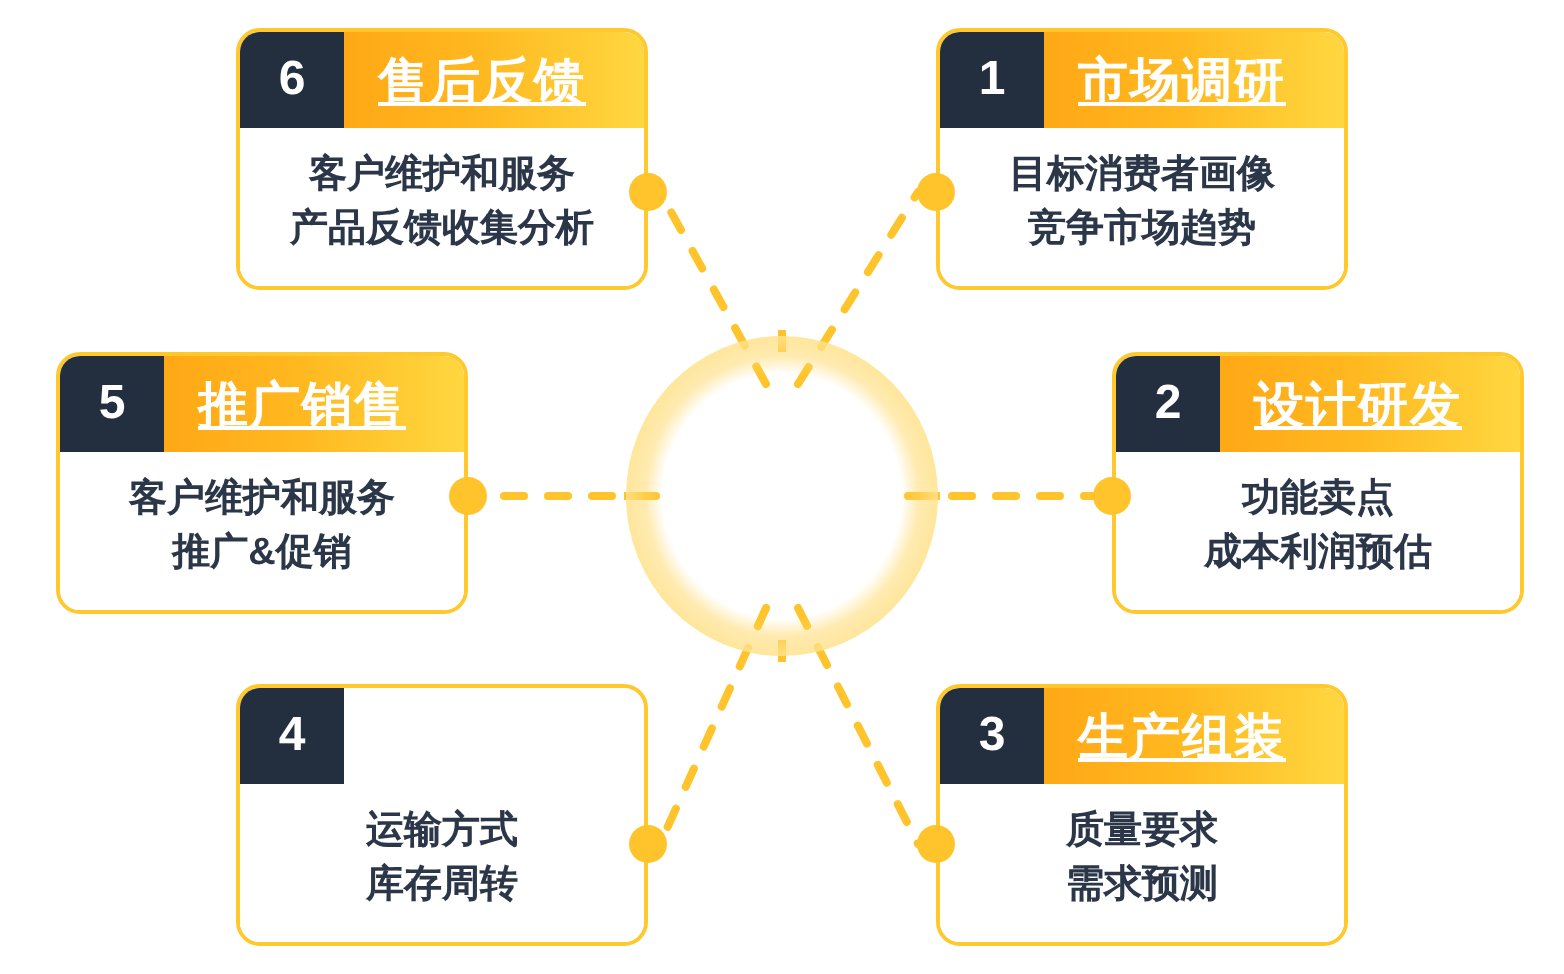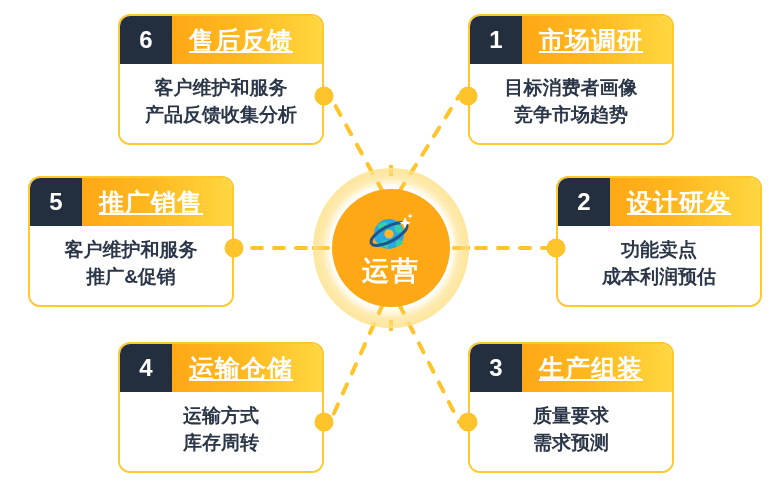--- a/index.html
+++ b/index.html
@@ -200,34 +200,20 @@
     </g>
   </svg>
 
   <div class="hub-tick tick-left"></div>
   <div class="hub-tick tick-right"></div>
   <div class="hub-tick tick-top"></div>
   <div class="hub-tick tick-bottom"></div>
 
   <div id="hub">
     <div id="hub-halo"></div>
-    <div id="hub-circle">
-      <svg id="hub-icon" viewBox="0 0 46 44">
-        <circle cx="21" cy="22" r="15" fill="#2BA8E0"></circle>
-        <path d="M 9 14 Q 13 10 18 10 Q 21 13 19 17 Q 15 19 12 17 Z" fill="#35D0A5"></path>
-        <path d="M 27 11 Q 33 13 35 19 Q 31 22 28 20 Q 25 16 27 11 Z" fill="#35D0A5"></path>
-        <path d="M 13 30 Q 16 27 20 29 Q 22 33 19 36 Q 14 35 13 30 Z" fill="#35D0A5"></path>
-        <path d="M 30 28 Q 34 28 35 31 Q 32 35 28 34 Q 27 30 30 28 Z" fill="#35D0A5"></path>
-        <circle cx="21" cy="22" r="4.6" fill="#FFB81F"></circle>
-        <ellipse cx="21" cy="22" rx="20" ry="7.5" fill="none" stroke="#20548C" stroke-width="3" transform="rotate(-28 21 22)"></ellipse>
-        <path d="M 37 5 L 38.6 9.2 L 42.8 10.8 L 38.6 12.4 L 37 16.6 L 35.4 12.4 L 31.2 10.8 L 35.4 9.2 Z" fill="#ffffff"></path>
-        <path d="M 42.2 1.2 L 43 3.2 L 45 4 L 43 4.8 L 42.2 6.8 L 41.4 4.8 L 39.4 4 L 41.4 3.2 Z" fill="#ffffff"></path>
-      </svg>
-      <div id="hub-label">运营</div>
-    </div>
   </div>
 
   <div class="card" id="card-6">
     <div class="card-header">
       <div class="card-number">6</div>
       <div class="card-title">售后反馈</div>
     </div>
     <div class="card-body">
       <div class="line">客户维护和服务</div>
       <div class="line">产品反馈收集分析</div>
@@ -263,21 +249,20 @@
     </div>
     <div class="card-body">
       <div class="line">功能卖点</div>
       <div class="line">成本利润预估</div>
     </div>
   </div>
 
   <div class="card" id="card-4">
     <div class="card-header">
       <div class="card-number">4</div>
-      <div class="card-title">运输仓储</div>
     </div>
     <div class="card-body">
       <div class="line">运输方式</div>
       <div class="line">库存周转</div>
     </div>
   </div>
 
   <div class="card" id="card-3">
     <div class="card-header">
       <div class="card-number">3</div>

